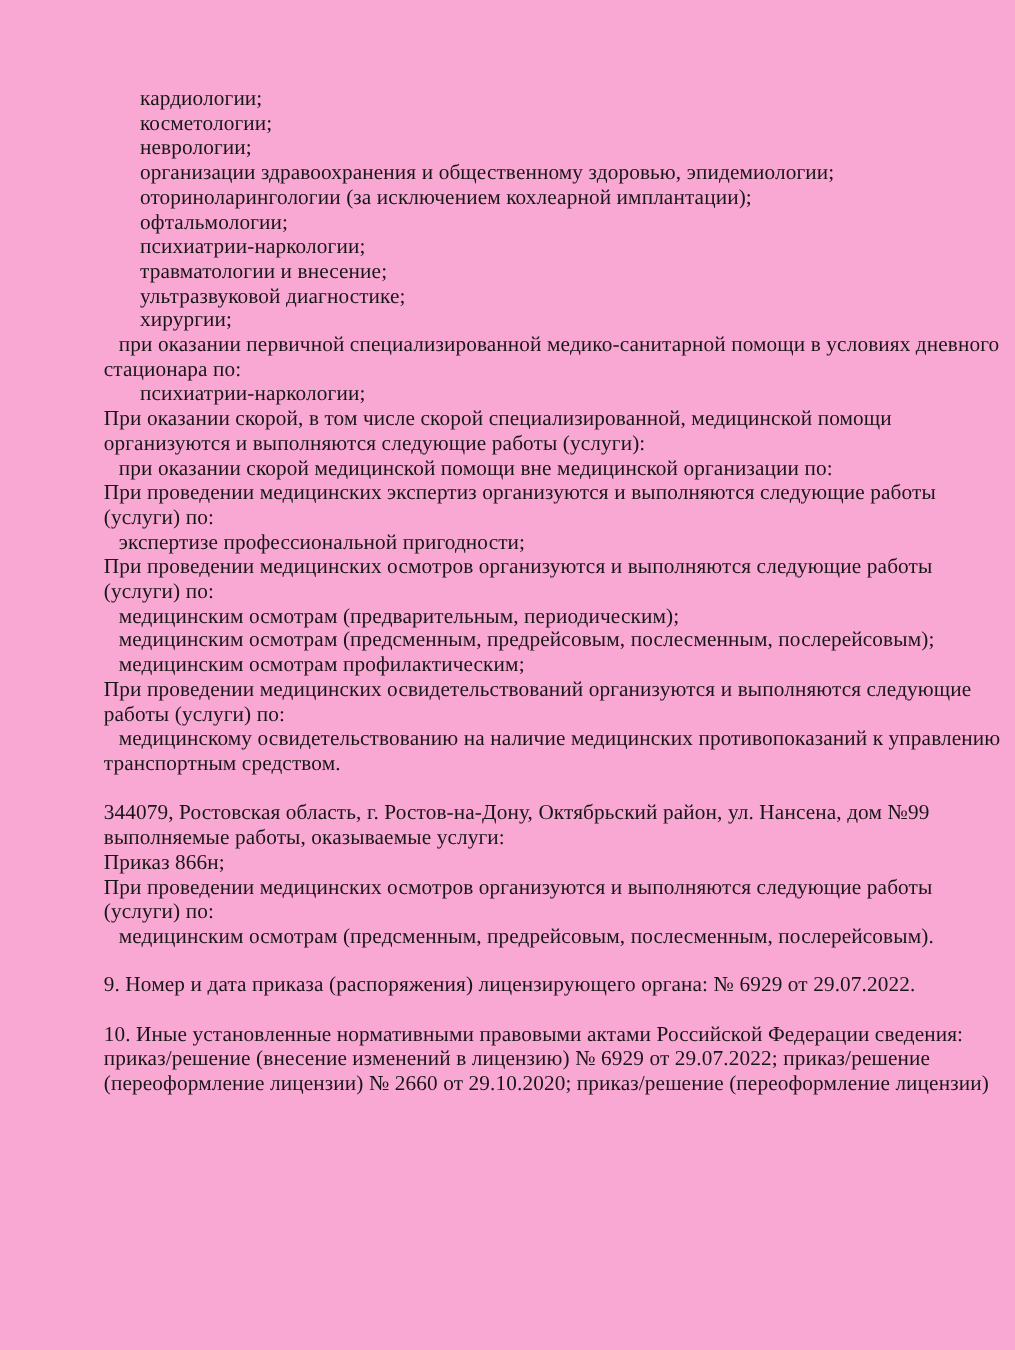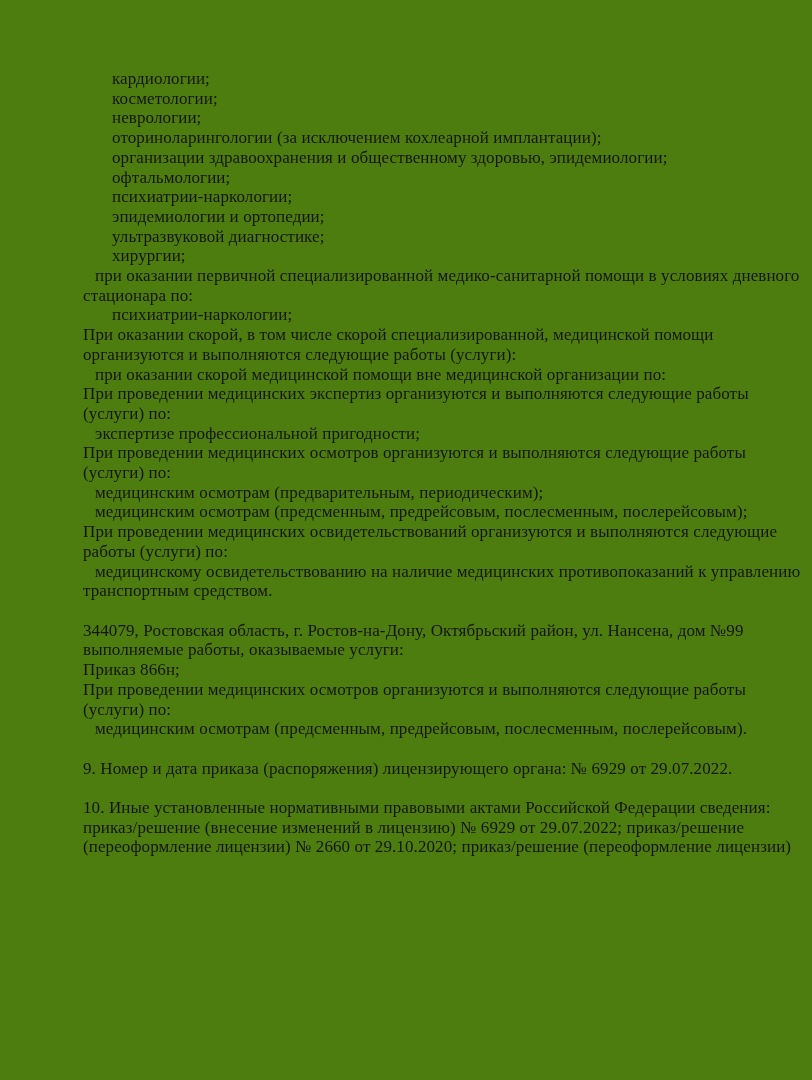--- a/index.html
+++ b/index.html
@@ -9,21 +9,21 @@
   body {
     width: 812px;
     height: 1080px;
     background: #ffffff;
     overflow: hidden;
   }
   .page {
     position: relative;
     width: 812px;
     height: 1080px;
-    background: #4d7c0f;
+    background: #f9a8d4;
   }
   .doc-body {
     position: absolute;
     top: 69px;
     left: 83px;
     right: 40px;
     color: #161616;
     font-family: "Liberation Serif", "DejaVu Serif", serif;
     font-size: 17px;
     line-height: 19.7px;
@@ -37,40 +37,41 @@
   .indent-2 { padding-left: 29px; }
 </style>
 </head>
 <body>
 
 <div class="page">
   <div class="doc-body">
       <div class="line indent-2">кардиологии;</div>
       <div class="line indent-2">косметологии;</div>
       <div class="line indent-2">неврологии;</div>
+      <div class="line indent-2">организации здравоохранения и общественному здоровью, эпидемиологии;</div>
       <div class="line indent-2">оториноларингологии (за исключением кохлеарной имплантации);</div>
-      <div class="line indent-2">организации здравоохранения и общественному здоровью, эпидемиологии;</div>
       <div class="line indent-2">офтальмологии;</div>
       <div class="line indent-2">психиатрии-наркологии;</div>
-      <div class="line indent-2">эпидемиологии и ортопедии;</div>
+      <div class="line indent-2">травматологии и внесение;</div>
       <div class="line indent-2">ультразвуковой диагностике;</div>
       <div class="line indent-2">хирургии;</div>
       <div class="line indent-1">при оказании первичной специализированной медико-санитарной помощи в условиях дневного</div>
       <div class="line indent-0">стационара по:</div>
       <div class="line indent-2">психиатрии-наркологии;</div>
       <div class="line indent-0">При оказании скорой, в том числе скорой специализированной, медицинской помощи</div>
       <div class="line indent-0">организуются и выполняются следующие работы (услуги):</div>
       <div class="line indent-1">при оказании скорой медицинской помощи вне медицинской организации по:</div>
       <div class="line indent-0">При проведении медицинских экспертиз организуются и выполняются следующие работы</div>
       <div class="line indent-0">(услуги) по:</div>
       <div class="line indent-1">экспертизе профессиональной пригодности;</div>
       <div class="line indent-0">При проведении медицинских осмотров организуются и выполняются следующие работы</div>
       <div class="line indent-0">(услуги) по:</div>
       <div class="line indent-1">медицинским осмотрам (предварительным, периодическим);</div>
       <div class="line indent-1">медицинским осмотрам (предсменным, предрейсовым, послесменным, послерейсовым);</div>
+      <div class="line indent-1">медицинским осмотрам профилактическим;</div>
       <div class="line indent-0">При проведении медицинских освидетельствований организуются и выполняются следующие</div>
       <div class="line indent-0">работы (услуги) по:</div>
       <div class="line indent-1">медицинскому освидетельствованию на наличие медицинских противопоказаний к управлению</div>
       <div class="line indent-0">транспортным средством.</div>
       <div class="line indent-0">&nbsp;</div>
       <div class="line indent-0">344079, Ростовская область, г. Ростов-на-Дону, Октябрьский район, ул. Нансена, дом №99</div>
       <div class="line indent-0">выполняемые работы, оказываемые услуги:</div>
       <div class="line indent-0">Приказ 866н;</div>
       <div class="line indent-0">При проведении медицинских осмотров организуются и выполняются следующие работы</div>
       <div class="line indent-0">(услуги) по:</div>

